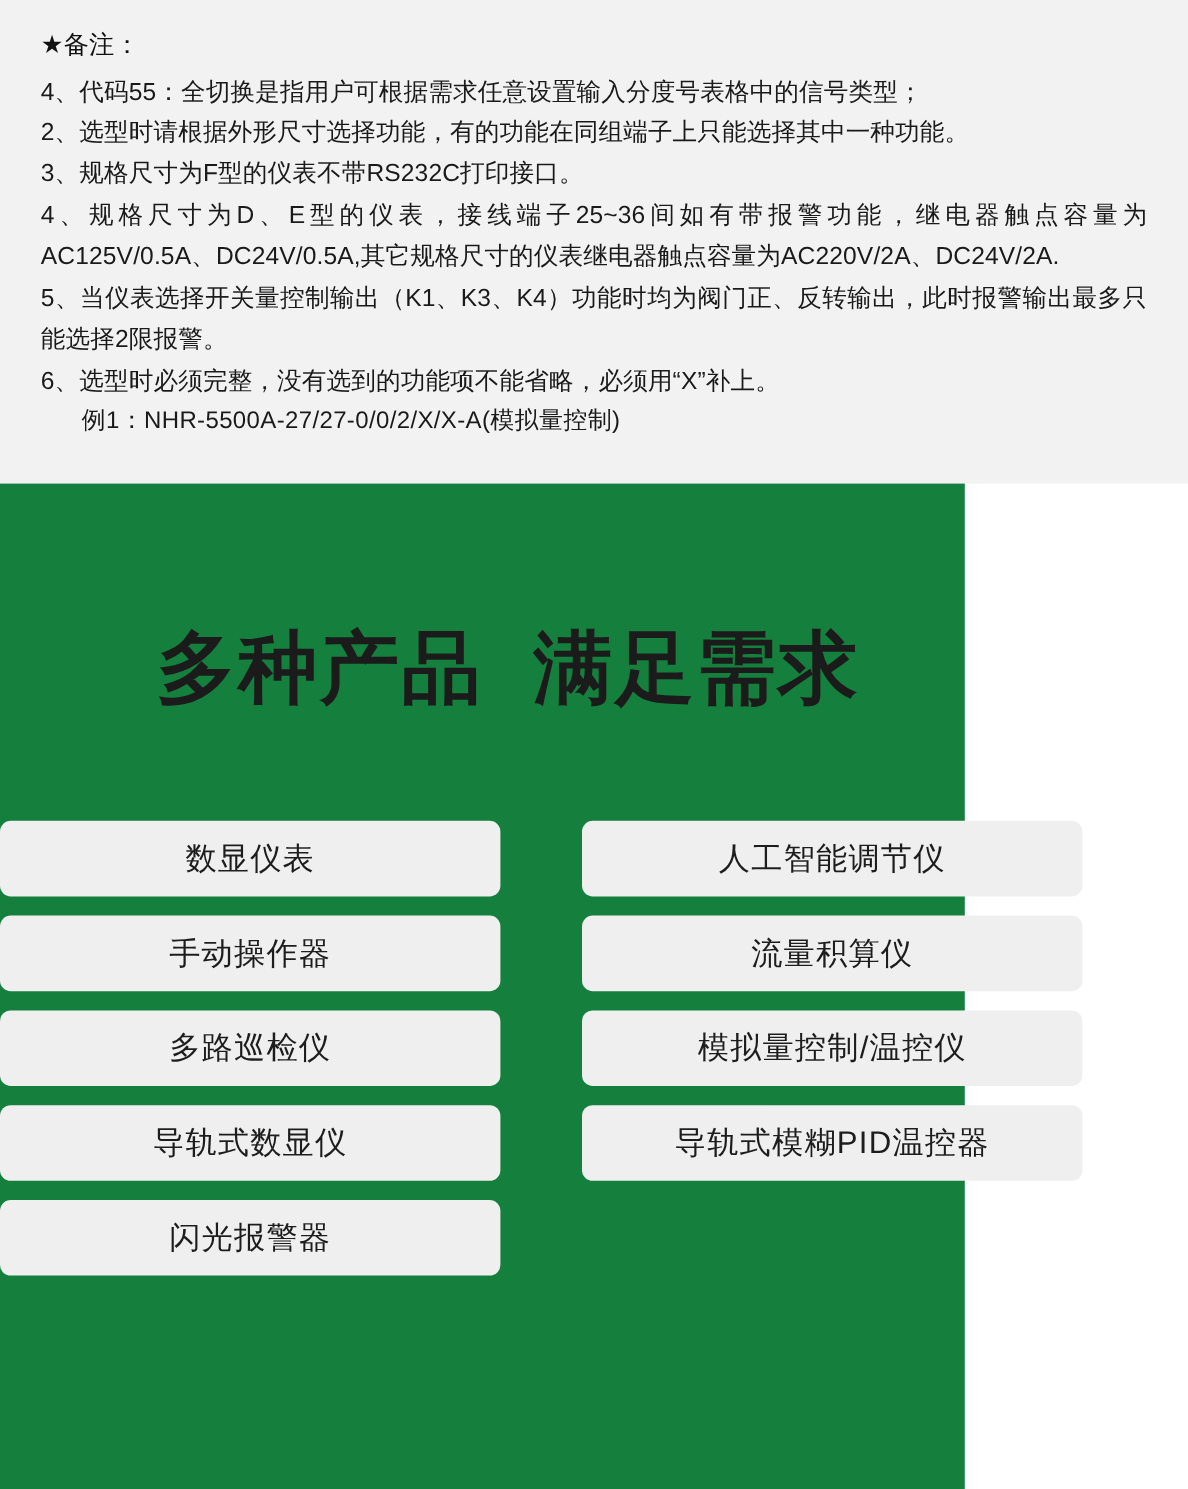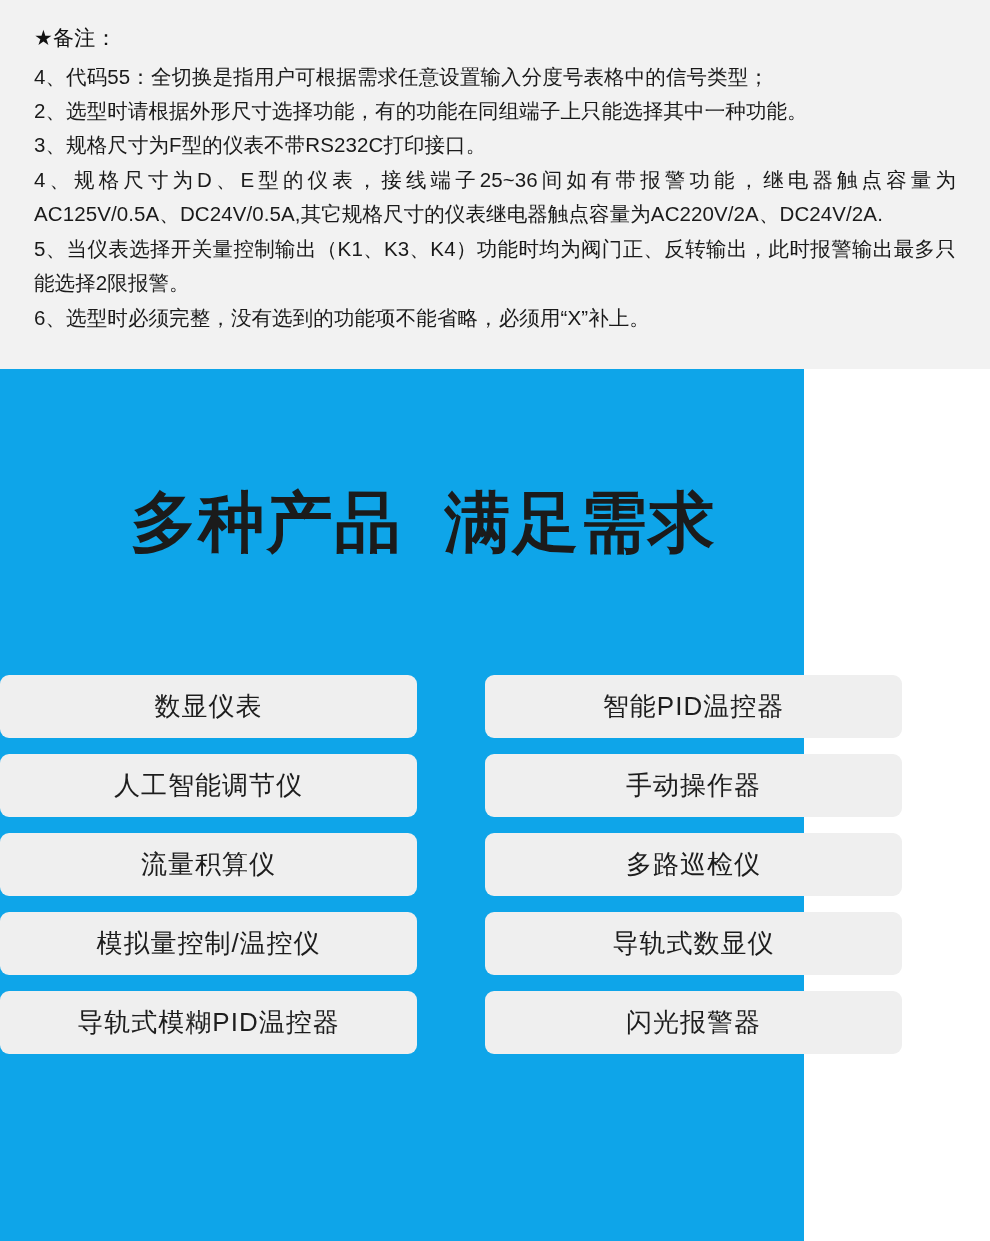--- a/index.html
+++ b/index.html
@@ -7,21 +7,21 @@
     margin: 0;
     padding: 0;
     width: 990px;
     background: #ffffff;
     font-family: "Liberation Sans", "DejaVu Sans", sans-serif;
   }
   .page {
     width: 804px;
     min-height: 1241px;
     position: relative;
-    background: #0ea5e9;
+    background: #15803d;
   }
 
   
   .notes {
     background: #f2f2f2;
     padding: 22px 34px 34px 34px;
     width: 990px;
   }
   .notes-title {
     font-size: 21px;
@@ -57,21 +57,21 @@
     color: #1b1b1b;
     letter-spacing: 2px;
     line-height: 1.1;
     font-family: "DejaVu Sans", "Liberation Sans", sans-serif;
     margin-left: 43px;
   }
   .headline .gap { display: inline-block; width: 42px; }
 
   
   .grid {
-    margin: 53px auto 0 auto;
+    margin: 28px auto 0 auto;
     width: 902px;
     display: grid;
     grid-template-columns: 1fr 1fr;
     column-gap: 68px;
     row-gap: 16px;
     padding-bottom: 40px;
     text-align: center;
   }
   .cell {
     background: #efefef;
@@ -92,29 +92,29 @@
 <div class="page">
 
   <section class="notes">
     <div class="notes-title">★备注：</div>
     <div class="note-line">4、代码55：全切换是指用户可根据需求任意设置输入分度号表格中的信号类型；</div>
     <div class="note-line">2、选型时请根据外形尺寸选择功能，有的功能在同组端子上只能选择其中一种功能。</div>
     <div class="note-line">3、规格尺寸为F型的仪表不带RS232C打印接口。</div>
     <div class="note-line">4、规格尺寸为D、E型的仪表，接线端子25~36间如有带报警功能，继电器触点容量为AC125V/0.5A、DC24V/0.5A,其它规格尺寸的仪表继电器触点容量为AC220V/2A、DC24V/2A.</div>
     <div class="note-line">5、当仪表选择开关量控制输出（K1、K3、K4）功能时均为阀门正、反转输出，此时报警输出最多只能选择2限报警。</div>
     <div class="note-line">6、选型时必须完整，没有选到的功能项不能省略，必须用“X”补上。</div>
+    <div class="note-line indent-sample">例1：NHR-5500A-27/27-0/0/2/X/X-A(模拟量控制)</div>
   </section>
 
   <div class="headline-wrap">
     <h1 class="headline"><span>多种产品</span><span class="gap"></span><span>满足需求</span></h1>
   </div>
 
   <div class="grid">
     <div class="cell">数显仪表</div>
-    <div class="cell">智能PID温控器</div>
     <div class="cell">人工智能调节仪</div>
     <div class="cell">手动操作器</div>
     <div class="cell">流量积算仪</div>
     <div class="cell">多路巡检仪</div>
     <div class="cell">模拟量控制/温控仪</div>
     <div class="cell">导轨式数显仪</div>
     <div class="cell">导轨式模糊PID温控器</div>
     <div class="cell">闪光报警器</div>
   </div>
 

